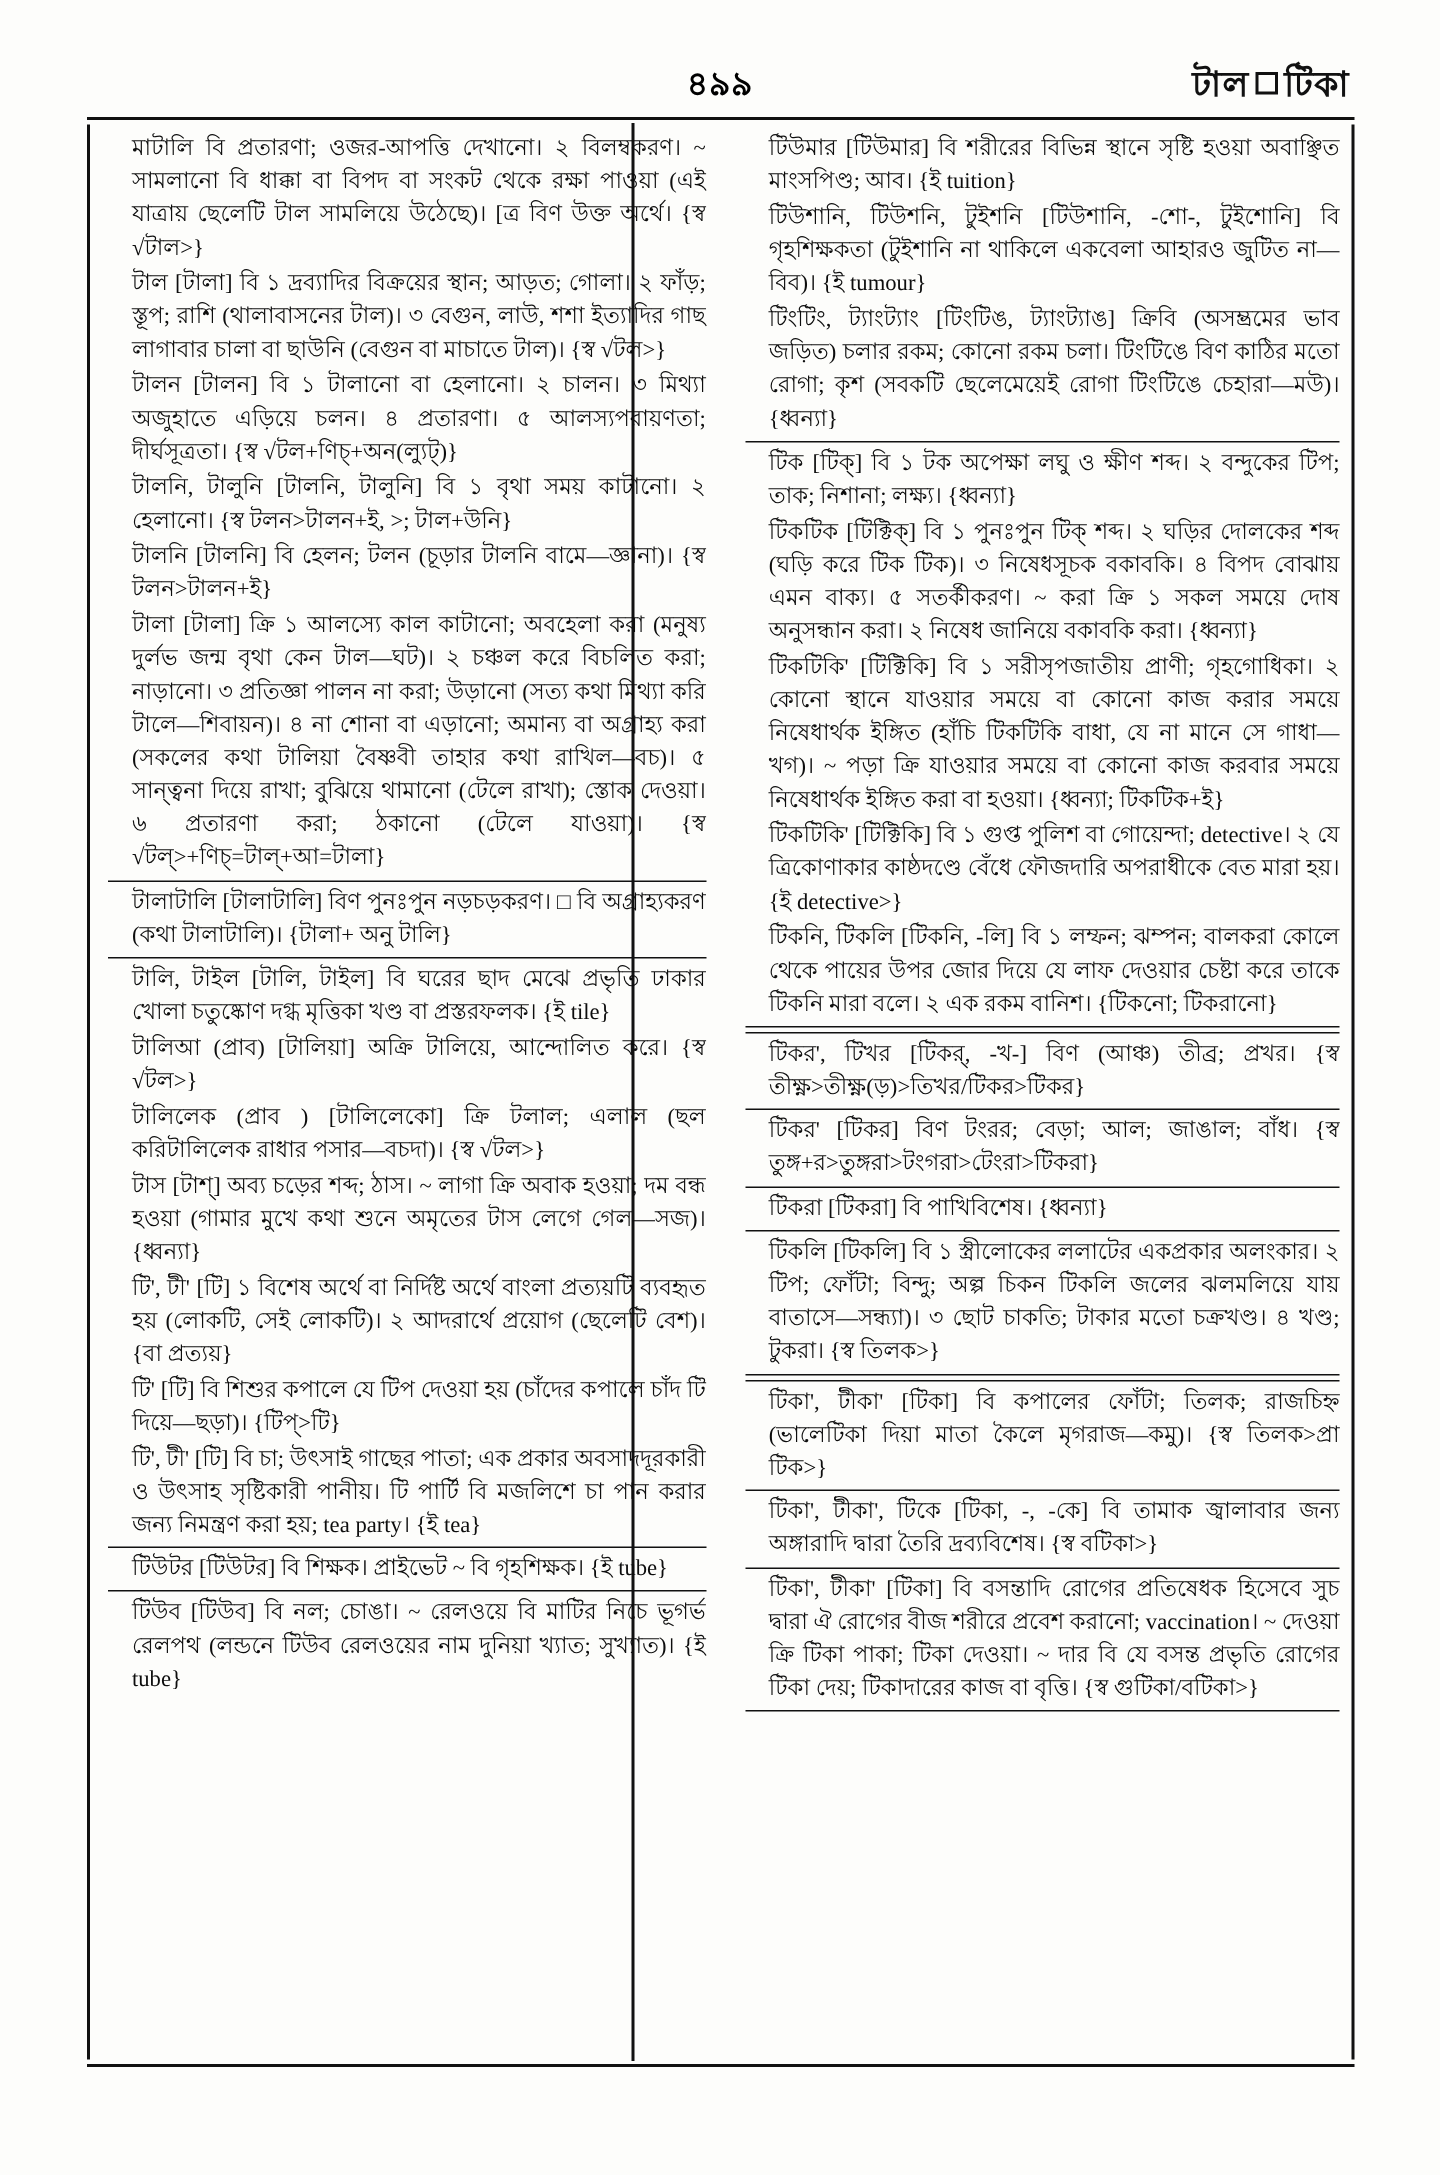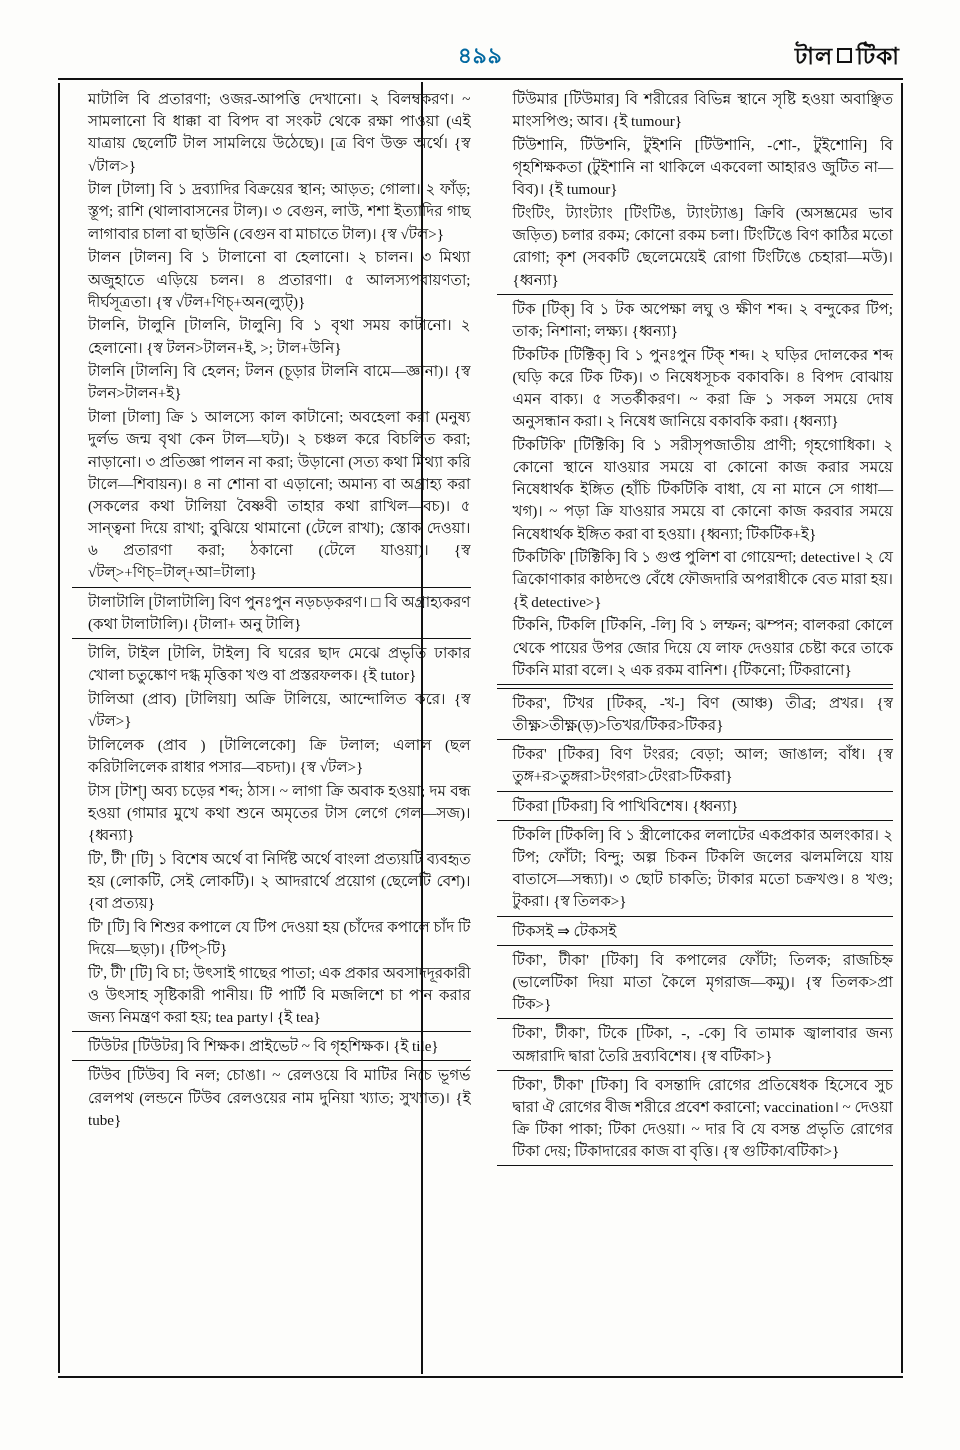--- a/index.html
+++ b/index.html
@@ -24,21 +24,21 @@
     left: 60px;
     right: 60px;
     height: 30px;
   }
   .page-number {
     position: absolute;
     left: 50%;
     transform: translateX(-50%);
     font-size: 22px;
     font-weight: bold;
-    color: #0369a1;
+    color: #000000;
     letter-spacing: 0.5px;
   }
   .header-right {
     position: absolute;
     right: 0;
     top: 0;
     font-size: 23px;
     font-weight: bold;
     color: #111;
     letter-spacing: 1px;
@@ -140,54 +140,53 @@
     <div class="col left">
       <p class="entry">মাটালি বি প্রতারণা; ওজর-আপত্তি দেখানো। ২ বিলম্বকরণ। ~ সামলানো বি ধাক্কা বা বিপদ বা সংকট থেকে রক্ষা পাওয়া (এই যাত্রায় ছেলেটি টাল সামলিয়ে উঠেছে)। [ত্র বিণ উক্ত অর্থে। {স্ব √টাল&gt;}</p>
       <p class="entry">টাল [টালা] বি ১ দ্রব্যাদির বিক্রয়ের স্থান; আড়ত; গোলা। ২ ফাঁড়; স্তূপ; রাশি (থালাবাসনের টাল)। ৩ বেগুন, লাউ, শশা ইত্যাদির গাছ লাগাবার চালা বা ছাউনি (বেগুন বা মাচাতে টাল)। {স্ব √টল&gt;}</p>
       <p class="entry">টালন [টালন] বি ১ টালানো বা হেলানো। ২ চালন। ৩ মিথ্যা অজুহাতে এড়িয়ে চলন। ৪ প্রতারণা। ৫ আলস্যপরায়ণতা; দীর্ঘসূত্রতা। {স্ব √টল+ণিচ্+অন(ল্যুট্)}</p>
       <p class="entry">টালনি, টালুনি [টালনি, টালুনি] বি ১ বৃথা সময় কাটানো। ২ হেলানো। {স্ব টলন&gt;টালন+ই, &gt;; টাল+উনি}</p>
       <p class="entry">টালনি [টালনি] বি হেলন; টলন (চূড়ার টালনি বামে—জ্ঞানা)। {স্ব টলন&gt;টালন+ই}</p>
       <p class="entry">টালা [টালা] ক্রি ১ আলস্যে কাল কাটানো; অবহেলা করা (মনুষ্য দুর্লভ জন্ম বৃথা কেন টাল—ঘট)। ২ চঞ্চল করে বিচলিত করা; নাড়ানো। ৩ প্রতিজ্ঞা পালন না করা; উড়ানো (সত্য কথা মিথ্যা করি টালে—শিবায়ন)। ৪ না শোনা বা এড়ানো; অমান্য বা অগ্রাহ্য করা (সকলের কথা টালিয়া বৈষ্ণবী তাহার কথা রাখিল—বচ)। ৫ সান্ত্বনা দিয়ে রাখা; বুঝিয়ে থামানো (টেলে রাখা); স্তোক দেওয়া। ৬ প্রতারণা করা; ঠকানো (টেলে যাওয়া)। {স্ব √টল্&gt;+ণিচ্=টাল্+আ=টালা}</p>
       <hr class="sep-rule">
       <p class="entry">টালাটালি [টালাটালি] বিণ পুনঃপুন নড়চড়করণ। □ বি অগ্রাহ্যকরণ (কথা টালাটালি)। {টালা+ অনু টালি}</p>
       <hr class="sep-rule">
-      <p class="entry">টালি, টাইল [টালি, টাইল] বি ঘরের ছাদ মেঝে প্রভৃতি ঢাকার খোলা চতুষ্কোণ দগ্ধ মৃত্তিকা খণ্ড বা প্রস্তরফলক। {ই tutor}</p>
+      <p class="entry">টালি, টাইল [টালি, টাইল] বি ঘরের ছাদ মেঝে প্রভৃতি ঢাকার খোলা চতুষ্কোণ দগ্ধ মৃত্তিকা খণ্ড বা প্রস্তরফলক। {ই tile}</p>
       <p class="entry">টালিআ (প্রাব) [টালিয়া] অক্রি টালিয়ে, আন্দোলিত করে। {স্ব √টল&gt;}</p>
       <p class="entry">টালিলেক (প্রাব ) [টালিলেকো] ক্রি টলাল; এলাল (ছল করিটালিলেক রাধার পসার—বচদা)। {স্ব √টল&gt;}</p>
       <p class="entry">টাস [টাশ্] অব্য চড়ের শব্দ; ঠাস। ~ লাগা ক্রি অবাক হওয়া; দম বন্ধ হওয়া (গামার মুখে কথা শুনে অমৃতের টাস লেগে গেল—সজ)। {ধ্বন্যা}</p>
       <p class="entry">টি', টী' [টি] ১ বিশেষ অর্থে বা নির্দিষ্ট অর্থে বাংলা প্রত্যয়টি ব্যবহৃত হয় (লোকটি, সেই লোকটি)। ২ আদরার্থে প্রয়োগ (ছেলেটি বেশ)। {বা প্রত্যয়}</p>
       <p class="entry">টি' [টি] বি শিশুর কপালে যে টিপ দেওয়া হয় (চাঁদের কপালে চাঁদ টি দিয়ে—ছড়া)। {টিপ্&gt;টি}</p>
       <p class="entry">টি', টী' [টি] বি চা; উৎসাই গাছের পাতা; এক প্রকার অবসাদদূরকারী ও উৎসাহ সৃষ্টিকারী পানীয়। টি পার্টি বি মজলিশে চা পান করার জন্য নিমন্ত্রণ করা হয়; tea party। {ই tea}</p>
       <hr class="sep-rule">
-      <p class="entry">টিউটর [টিউটর] বি শিক্ষক। প্রাইভেট ~ বি গৃহশিক্ষক। {ই tile}</p>
+      <p class="entry">টিউটর [টিউটর] বি শিক্ষক। প্রাইভেট ~ বি গৃহশিক্ষক। {ই tube}</p>
       <hr class="sep-rule">
       <p class="entry">টিউব [টিউব] বি নল; চোঙা। ~ রেলওয়ে বি মাটির নিচে ভূগর্ভ রেলপথ (লন্ডনে টিউব রেলওয়ের নাম দুনিয়া খ্যাত; সুখ্যাত)। {ই tube}</p>
     </div>
 
     <div class="col right">
-      <p class="entry">টিউমার [টিউমার] বি শরীরের বিভিন্ন স্থানে সৃষ্টি হওয়া অবাঞ্ছিত মাংসপিণ্ড; আব। {ই tumour}</p>
+      <p class="entry">টিউমার [টিউমার] বি শরীরের বিভিন্ন স্থানে সৃষ্টি হওয়া অবাঞ্ছিত মাংসপিণ্ড; আব। {ই tuition}</p>
       <p class="entry">টিউশানি, টিউশনি, টুইশনি [টিউশানি, -শো-, টুইশোনি] বি গৃহশিক্ষকতা (টুইশানি না থাকিলে একবেলা আহারও জুটিত না—বিব)। {ই tumour}</p>
       <p class="entry">টিংটিং, ট্যাংট্যাং [টিংটিঙ, ট্যাংট্যাঙ] ক্রিবি (অসম্ভ্রমের ভাব জড়িত) চলার রকম; কোনো রকম চলা। টিংটিঙে বিণ কাঠির মতো রোগা; কৃশ (সবকটি ছেলেমেয়েই রোগা টিংটিঙে চেহারা—মউ)। {ধ্বন্যা}</p>
       <hr class="sep-rule">
       <p class="entry">টিক [টিক্] বি ১ টক অপেক্ষা লঘু ও ক্ষীণ শব্দ। ২ বন্দুকের টিপ; তাক; নিশানা; লক্ষ্য। {ধ্বন্যা}</p>
       <p class="entry">টিকটিক [টিক্টিক্] বি ১ পুনঃপুন টিক্ শব্দ। ২ ঘড়ির দোলকের শব্দ (ঘড়ি করে টিক টিক)। ৩ নিষেধসূচক বকাবকি। ৪ বিপদ বোঝায় এমন বাক্য। ৫ সতর্কীকরণ। ~ করা ক্রি ১ সকল সময়ে দোষ অনুসন্ধান করা। ২ নিষেধ জানিয়ে বকাবকি করা। {ধ্বন্যা}</p>
       <p class="entry">টিকটিকি' [টিক্টিকি] বি ১ সরীসৃপজাতীয় প্রাণী; গৃহগোধিকা। ২ কোনো স্থানে যাওয়ার সময়ে বা কোনো কাজ করার সময়ে নিষেধার্থক ইঙ্গিত (হাঁচি টিকটিকি বাধা, যে না মানে সে গাধা—খগ)। ~ পড়া ক্রি যাওয়ার সময়ে বা কোনো কাজ করবার সময়ে নিষেধার্থক ইঙ্গিত করা বা হওয়া। {ধ্বন্যা; টিকটিক+ই}</p>
       <p class="entry">টিকটিকি' [টিক্টিকি] বি ১ গুপ্ত পুলিশ বা গোয়েন্দা; detective। ২ যে ত্রিকোণাকার কাষ্ঠদণ্ডে বেঁধে ফৌজদারি অপরাধীকে বেত মারা হয়। {ই detective&gt;}</p>
       <p class="entry">টিকনি, টিকলি [টিকনি, -লি] বি ১ লম্ফন; ঝম্পন; বালকরা কোলে থেকে পায়ের উপর জোর দিয়ে যে লাফ দেওয়ার চেষ্টা করে তাকে টিকনি মারা বলে। ২ এক রকম বানিশ। {টিকনো; টিকরানো}</p>
       <hr class="sep-rule">
       <hr class="sep-rule">
       <p class="entry">টিকর', টিখর [টিকর্, -খ-] বিণ (আঞ্চ) তীব্র; প্রখর। {স্ব তীক্ষ্ণ&gt;তীক্ষ্ণ(ড়)&gt;তিখর/টিকর&gt;টিকর}</p>
       <hr class="sep-rule">
       <p class="entry">টিকর' [টিকর] বিণ টংরর; বেড়া; আল; জাঙাল; বাঁধ। {স্ব তুঙ্গ+র&gt;তুঙ্গরা&gt;টংগরা&gt;টেংরা&gt;টিকরা}</p>
       <hr class="sep-rule">
       <p class="entry">টিকরা [টিকরা] বি পাখিবিশেষ। {ধ্বন্যা}</p>
       <hr class="sep-rule">
       <p class="entry">টিকলি [টিকলি] বি ১ স্ত্রীলোকের ললাটের একপ্রকার অলংকার। ২ টিপ; ফোঁটা; বিন্দু; অল্প চিকন টিকলি জলের ঝলমলিয়ে যায় বাতাসে—সন্ধ্যা)। ৩ ছোট চাকতি; টাকার মতো চক্রখণ্ড। ৪ খণ্ড; টুকরা। {স্ব তিলক&gt;}</p>
       <hr class="sep-rule">
-      <p class="entry">টিকসই ⇒ টেকসই</p>
       <hr class="sep-rule">
       <p class="entry">টিকা', টীকা' [টিকা] বি কপালের ফোঁটা; তিলক; রাজচিহ্ন (ভালেটিকা দিয়া মাতা কৈলে মৃগরাজ—কমু)। {স্ব তিলক&gt;প্রা টিক&gt;}</p>
       <hr class="sep-rule">
       <p class="entry">টিকা', টীকা', টিকে [টিকা, -, -কে] বি তামাক জ্বালাবার জন্য অঙ্গারাদি দ্বারা তৈরি দ্রব্যবিশেষ। {স্ব বটিকা&gt;}</p>
       <hr class="sep-rule">
       <p class="entry">টিকা', টীকা' [টিকা] বি বসন্তাদি রোগের প্রতিষেধক হিসেবে সুচ দ্বারা ঐ রোগের বীজ শরীরে প্রবেশ করানো; vaccination। ~ দেওয়া ক্রি টিকা পাকা; টিকা দেওয়া। ~ দার বি যে বসন্ত প্রভৃতি রোগের টিকা দেয়; টিকাদারের কাজ বা বৃত্তি। {স্ব গুটিকা/বটিকা&gt;}</p>
       <hr class="sep-rule">
     </div>
   </div>
 

